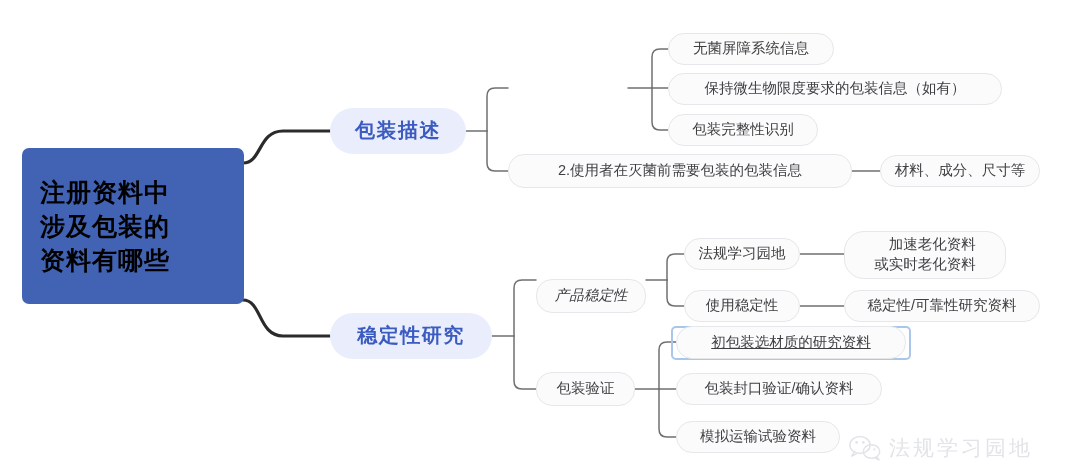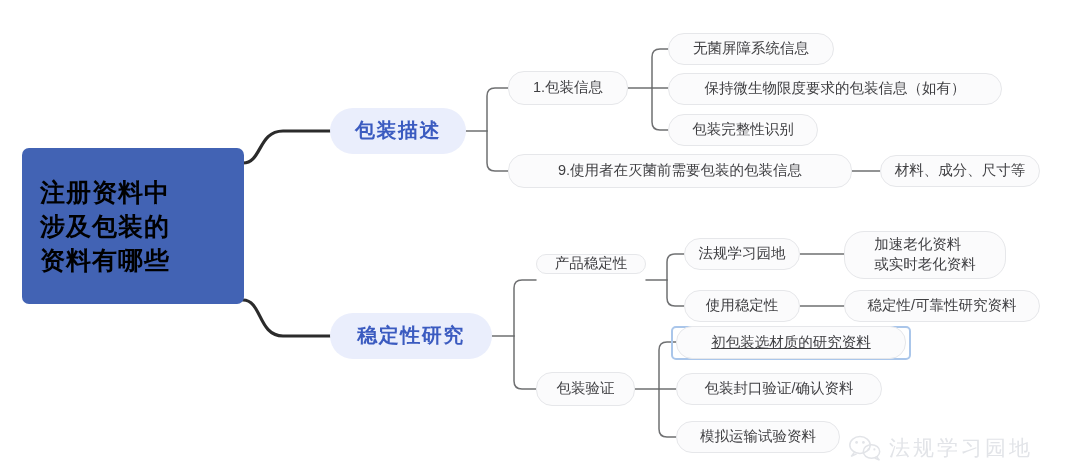--- a/index.html
+++ b/index.html
@@ -23,21 +23,21 @@
 
   
   .node{
     position:absolute;
     box-sizing:border-box;
     display:flex;
     align-items:center;
     justify-content:center;
     white-space:pre;
     line-height:1.18;
-    text-align:left;
+    text-align:right;
   }
 
   
   .node.root{
     background:#4263b4;
     color:#000000;
     font-weight:bold;
     font-size:25px;
     border-radius:7px;
     letter-spacing:1px;
@@ -137,35 +137,34 @@
       <path d="M 659 389 L 659 429 Q 659 437 667 437 L 676 437"></path>
     </g>
   </svg>
 
   <div class="node root" style="left:22px;top:148px;width:222px;height:156px;">注册资料中
 涉及包装的
 资料有哪些</div>
 
   <div class="node branch" style="left:330px;top:108px;width:136px;height:46px;">包装描述</div>
 
-  <div class="node cap" style="left:508px;top:71px;width:120px;height:34px;">1.包装信息</div>
 
   <div class="node cap" style="left:668px;top:33px;width:166px;height:32px;">无菌屏障系统信息</div>
 
   <div class="node cap" style="left:668px;top:73px;width:334px;height:32px;">保持微生物限度要求的包装信息（如有）</div>
 
   <div class="node cap" style="left:668px;top:114px;width:150px;height:32px;">包装完整性识别</div>
 
-  <div class="node cap" style="left:508px;top:154px;width:344px;height:34px;">9.使用者在灭菌前需要包装的包装信息</div>
+  <div class="node cap" style="left:508px;top:154px;width:344px;height:34px;">2.使用者在灭菌前需要包装的包装信息</div>
 
   <div class="node cap" style="left:880px;top:155px;width:160px;height:32px;">材料、成分、尺寸等</div>
 
   <div class="node branch" style="left:330px;top:313px;width:162px;height:46px;">稳定性研究</div>
 
-  <div class="node cap" style="left:536px;top:254px;width:110px;height:20px;">产品稳定性</div>
+  <div class="node cap" style="left:536px;top:279px;width:110px;height:34px;font-style:italic;">产品稳定性</div>
 
   <div class="node cap" style="left:684px;top:238px;width:116px;height:32px;">法规学习园地</div>
 
   <div class="node cap two-line" style="left:844px;top:231px;width:162px;height:48px;">加速老化资料
 或实时老化资料</div>
 
   <div class="node cap" style="left:684px;top:290px;width:116px;height:32px;">使用稳定性</div>
 
   <div class="node cap" style="left:844px;top:290px;width:196px;height:32px;">稳定性/可靠性研究资料</div>
 

